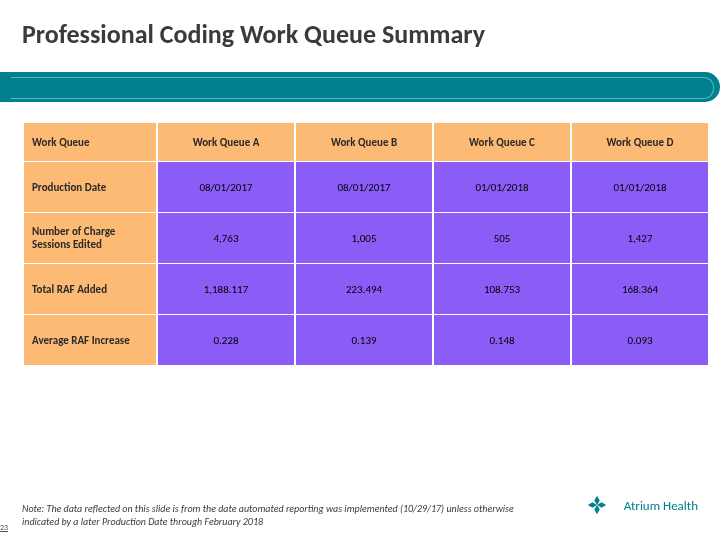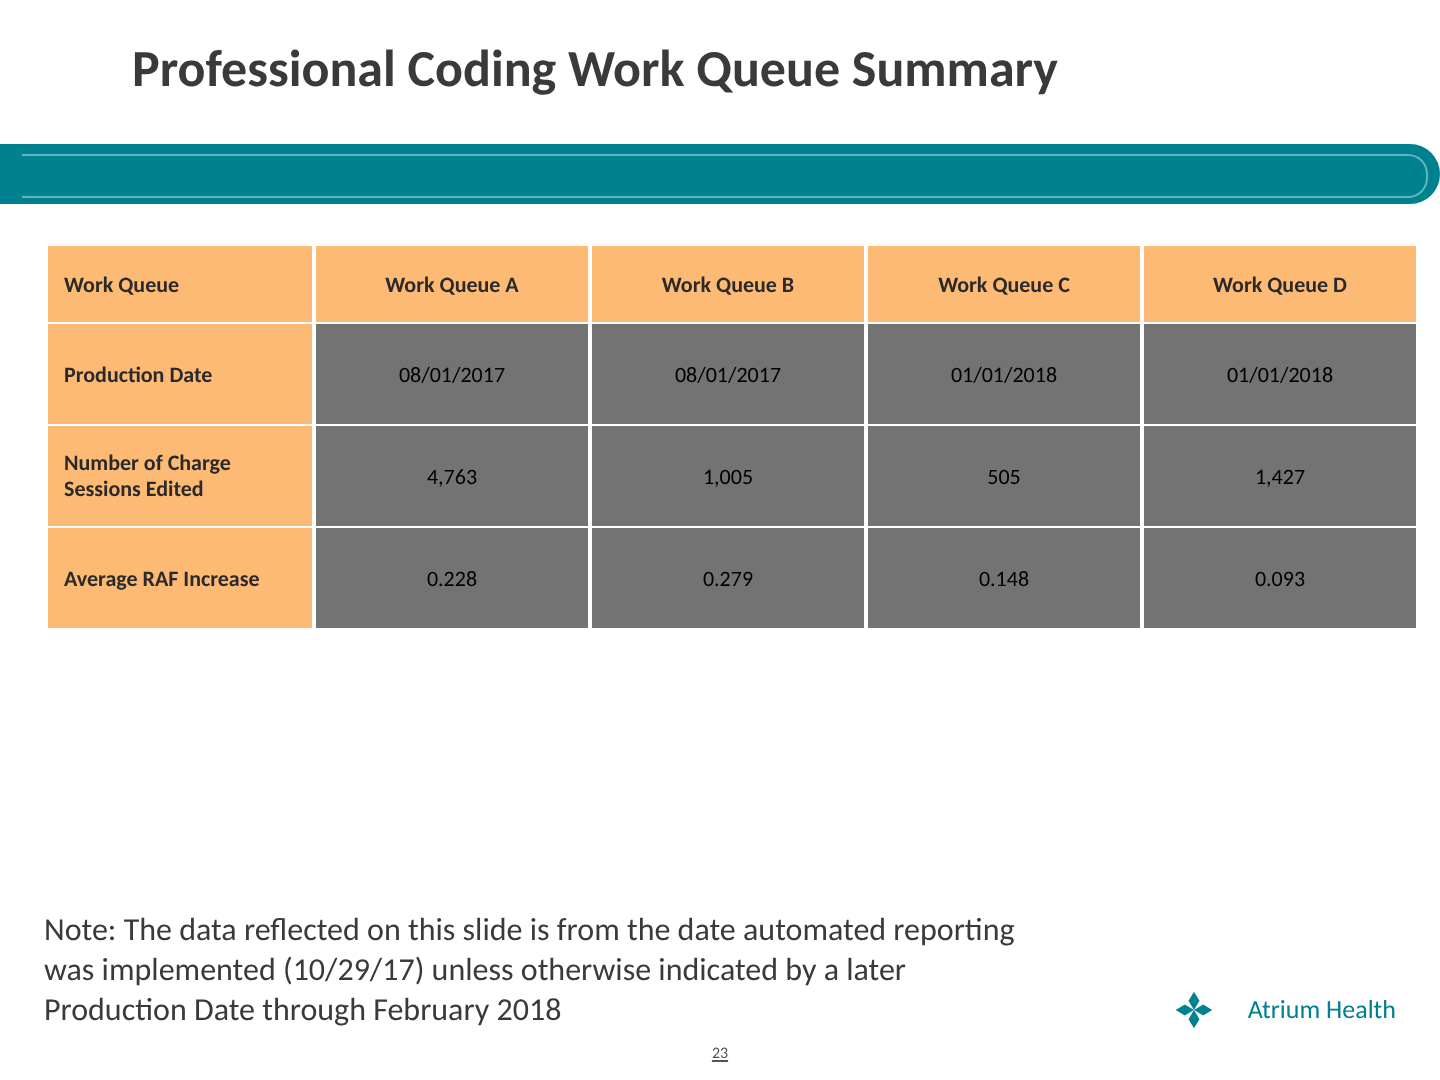--- a/index.html
+++ b/index.html
@@ -6,21 +6,20 @@
   body {
     width: 720px;
     height: 540px;
     background: #ffffff;
     font-family: Calibri, Arial, sans-serif;
     position: relative;
     overflow: hidden;
   }
   .title-wrap {
     padding: 18px 22px 10px 22px;
-    margin-left: 44px;
   }
   .title {
     font-size: 26px;
     font-weight: 700;
     color: #3a3a3a;
   }
   .teal-bar {
     position: absolute;
     left: 0;
     top: 72px;
@@ -47,52 +46,53 @@
     width: 676px;
     border-collapse: separate;
     border-spacing: 2px 1px;
     table-layout: fixed;
   }
   .table th, .table td {
     text-align: center;
     vertical-align: middle;
     font-size: 11px;
     padding: 10px 4px;
-    background: #737373;
+    background: #8b5cf6;
   }
   .table th {
     background: #fdba74;
     font-weight: 700;
     color: #2a2a2a;
   }
   .table th.rowhead, .table td.rowhead {
     text-align: left;
     padding-left: 8px;
     width: 132px;
   }
   .table .hcol {
     width: 136px;
   }
   .table tr { height: 50px; }
   .table tr.hdr { height: 38px; }
   .note {
     position: absolute;
     left: 22px;
-    bottom: 24px;
+    bottom: 12px;
     width: 500px;
-    font-size: 16px;
+    font-size: 10px;
     color: #3a3a3a;
     line-height: 1.25;
+    font-style: italic;
   }
   .pagenum {
     position: absolute;
     bottom: 8px;
     left: 0;
     width: 720px;
-    text-align: center;
+    text-align: left;
     font-size: 8px;
     color: #555;
     text-decoration: underline;
   }
   .logo {
     position: absolute;
     right: 22px;
     bottom: 24px;
     display: flex;
     align-items: center;
@@ -134,23 +134,30 @@
     <td>01/01/2018</td>
   </tr>
   <tr>
     <th class="rowhead">Number of Charge Sessions Edited</th>
     <td>4,763</td>
     <td>1,005</td>
     <td>505</td>
     <td>1,427</td>
   </tr>
   <tr>
+    <th class="rowhead">Total RAF Added</th>
+    <td>1,188.117</td>
+    <td>223.494</td>
+    <td>108.753</td>
+    <td>168.364</td>
+  </tr>
+  <tr>
     <th class="rowhead">Average RAF Increase</th>
     <td>0.228</td>
-    <td>0.279</td>
+    <td>0.139</td>
     <td>0.148</td>
     <td>0.093</td>
   </tr>
 </tbody>
   </table>
 
 <div class="note">Note: The data reflected on this slide is from the date automated reporting was implemented (10/29/17) unless otherwise indicated by a later Production Date through February 2018</div>
 
 <div class="logo">
   <span class="logo-icon">

